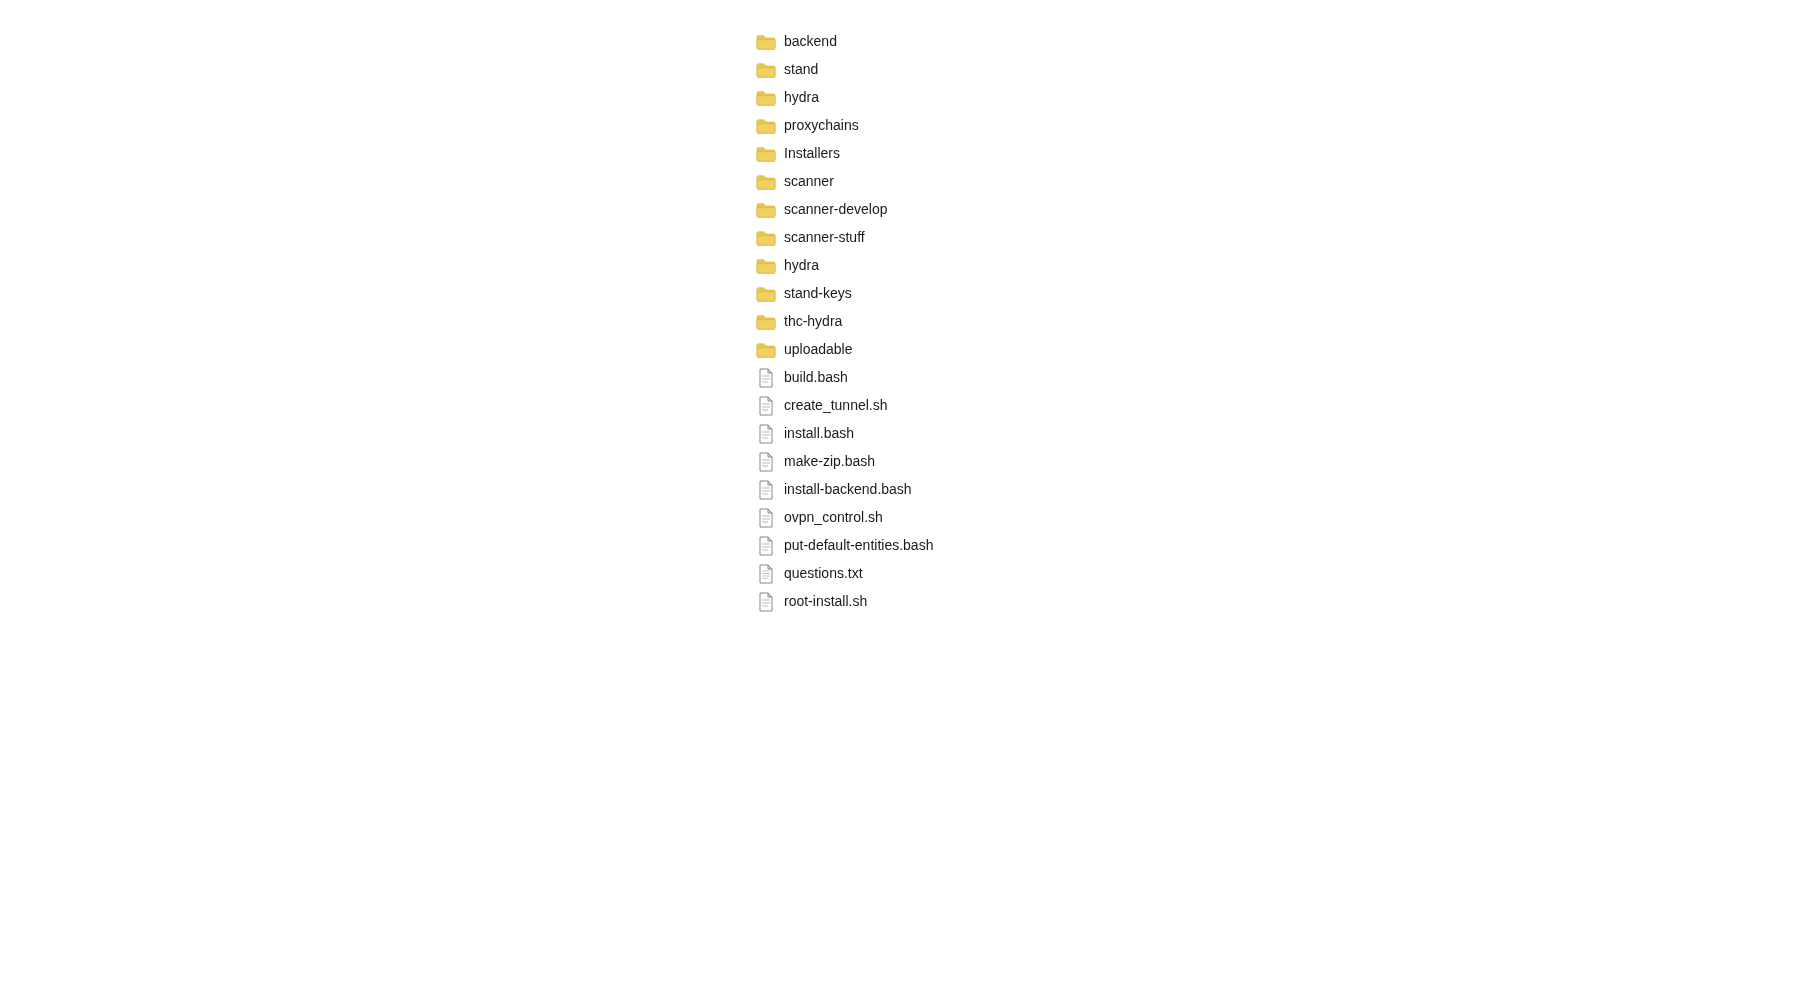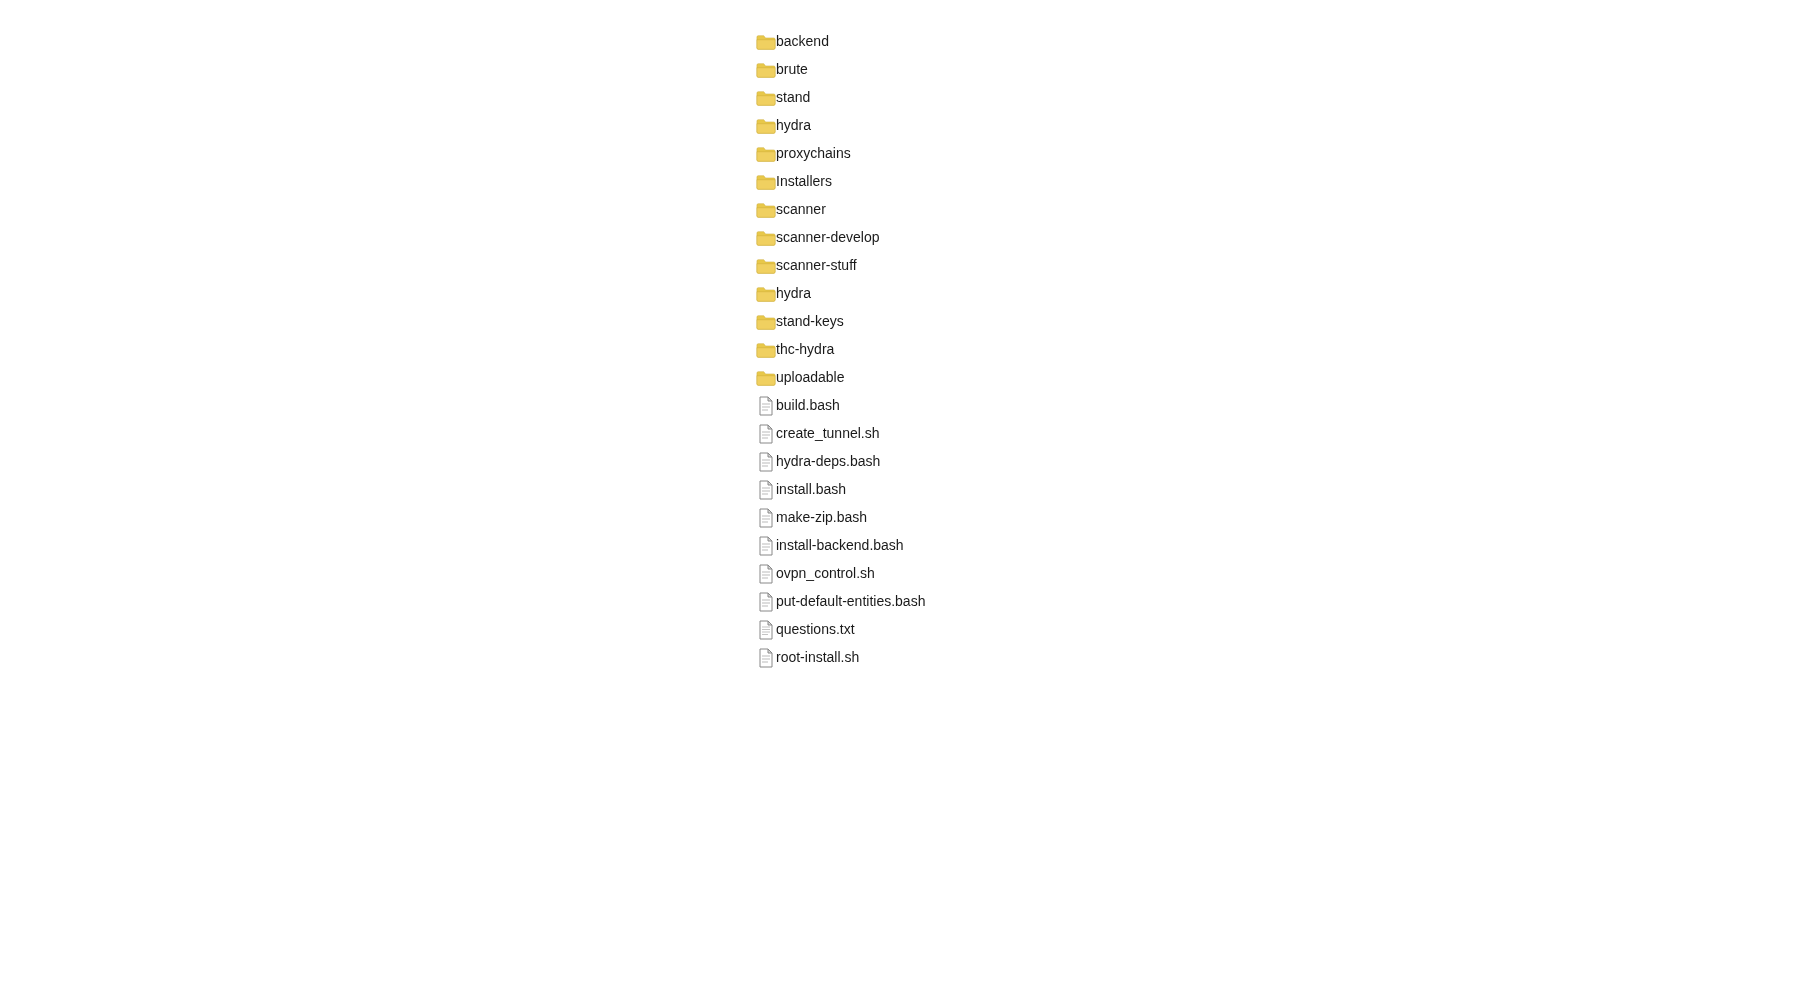--- a/index.html
+++ b/index.html
@@ -24,20 +24,21 @@
       display: flex;
       flex-direction: column;
       gap: 0px;
       padding-top: 8px;
       min-width: 300px;
     }
 
     .file-item {
       display: flex;
       align-items: center;
+      gap: 8px;
       padding: 4px 6px;
       cursor: pointer;
       border-radius: 3px;
       white-space: nowrap;
     }
 
     .file-icon {
       width: 20px;
       height: 20px;
       flex-shrink: 0;
@@ -81,29 +82,20 @@
       </div>
       <span class="file-name">backend</span>
     </div>
     <div class="file-item">
       <div class="file-icon">
         <svg class="folder-icon-svg" viewBox="0 0 22 18" fill="none" xmlns="http://www.w3.org/2000/svg">
       <path d="M1 3.5C1 2.67 1.67 2 2.5 2H8.5L10.5 4.5H19.5C20.33 4.5 21 5.17 21 6V15.5C21 16.33 20.33 17 19.5 17H2.5C1.67 17 1 16.33 1 15.5V3.5Z" fill="#E8C84A" stroke="#C9A830" stroke-width="0.5"></path>
       <path d="M1 6.5H21V15.5C21 16.33 20.33 17 19.5 17H2.5C1.67 17 1 16.33 1 15.5V6.5Z" fill="#F0D060" stroke="#C9A830" stroke-width="0.5"></path>
     </svg>
       </div>
-      <span class="file-name">brute</span>
-    </div>
-    <div class="file-item">
-      <div class="file-icon">
-        <svg class="folder-icon-svg" viewBox="0 0 22 18" fill="none" xmlns="http://www.w3.org/2000/svg">
-      <path d="M1 3.5C1 2.67 1.67 2 2.5 2H8.5L10.5 4.5H19.5C20.33 4.5 21 5.17 21 6V15.5C21 16.33 20.33 17 19.5 17H2.5C1.67 17 1 16.33 1 15.5V3.5Z" fill="#E8C84A" stroke="#C9A830" stroke-width="0.5"></path>
-      <path d="M1 6.5H21V15.5C21 16.33 20.33 17 19.5 17H2.5C1.67 17 1 16.33 1 15.5V6.5Z" fill="#F0D060" stroke="#C9A830" stroke-width="0.5"></path>
-    </svg>
-      </div>
       <span class="file-name">stand</span>
     </div>
     <div class="file-item">
       <div class="file-icon">
         <svg class="folder-icon-svg" viewBox="0 0 22 18" fill="none" xmlns="http://www.w3.org/2000/svg">
       <path d="M1 3.5C1 2.67 1.67 2 2.5 2H8.5L10.5 4.5H19.5C20.33 4.5 21 5.17 21 6V15.5C21 16.33 20.33 17 19.5 17H2.5C1.67 17 1 16.33 1 15.5V3.5Z" fill="#E8C84A" stroke="#C9A830" stroke-width="0.5"></path>
       <path d="M1 6.5H21V15.5C21 16.33 20.33 17 19.5 17H2.5C1.67 17 1 16.33 1 15.5V6.5Z" fill="#F0D060" stroke="#C9A830" stroke-width="0.5"></path>
     </svg>
       </div>
       <span class="file-name">hydra</span>
@@ -205,32 +197,20 @@
       <div class="file-icon">
         <svg class="file-icon-svg" viewBox="0 0 16 20" fill="none" xmlns="http://www.w3.org/2000/svg">
       <path d="M2 1H10L14 5V19H2V1Z" fill="#ffffff" stroke="#888888" stroke-width="1"></path>
       <path d="M10 1L14 5H10V1Z" fill="#dddddd" stroke="#888888" stroke-width="1"></path>
       <line x1="4" y1="8" x2="12" y2="8" stroke="#aaaaaa" stroke-width="0.8"></line>
       <line x1="4" y1="11" x2="12" y2="11" stroke="#aaaaaa" stroke-width="0.8"></line>
       <line x1="4" y1="14" x2="10" y2="14" stroke="#aaaaaa" stroke-width="0.8"></line>
     </svg>
       </div>
       <span class="file-name">create_tunnel.sh</span>
-    </div>
-    <div class="file-item">
-      <div class="file-icon">
-        <svg class="file-icon-svg" viewBox="0 0 16 20" fill="none" xmlns="http://www.w3.org/2000/svg">
-      <path d="M2 1H10L14 5V19H2V1Z" fill="#ffffff" stroke="#888888" stroke-width="1"></path>
-      <path d="M10 1L14 5H10V1Z" fill="#dddddd" stroke="#888888" stroke-width="1"></path>
-      <line x1="4" y1="8" x2="12" y2="8" stroke="#aaaaaa" stroke-width="0.8"></line>
-      <line x1="4" y1="11" x2="12" y2="11" stroke="#aaaaaa" stroke-width="0.8"></line>
-      <line x1="4" y1="14" x2="10" y2="14" stroke="#aaaaaa" stroke-width="0.8"></line>
-    </svg>
-      </div>
-      <span class="file-name">hydra-deps.bash</span>
     </div>
     <div class="file-item">
       <div class="file-icon">
         <svg class="file-icon-svg" viewBox="0 0 16 20" fill="none" xmlns="http://www.w3.org/2000/svg">
       <path d="M2 1H10L14 5V19H2V1Z" fill="#ffffff" stroke="#888888" stroke-width="1"></path>
       <path d="M10 1L14 5H10V1Z" fill="#dddddd" stroke="#888888" stroke-width="1"></path>
       <line x1="4" y1="8" x2="12" y2="8" stroke="#aaaaaa" stroke-width="0.8"></line>
       <line x1="4" y1="11" x2="12" y2="11" stroke="#aaaaaa" stroke-width="0.8"></line>
       <line x1="4" y1="14" x2="10" y2="14" stroke="#aaaaaa" stroke-width="0.8"></line>
     </svg>

